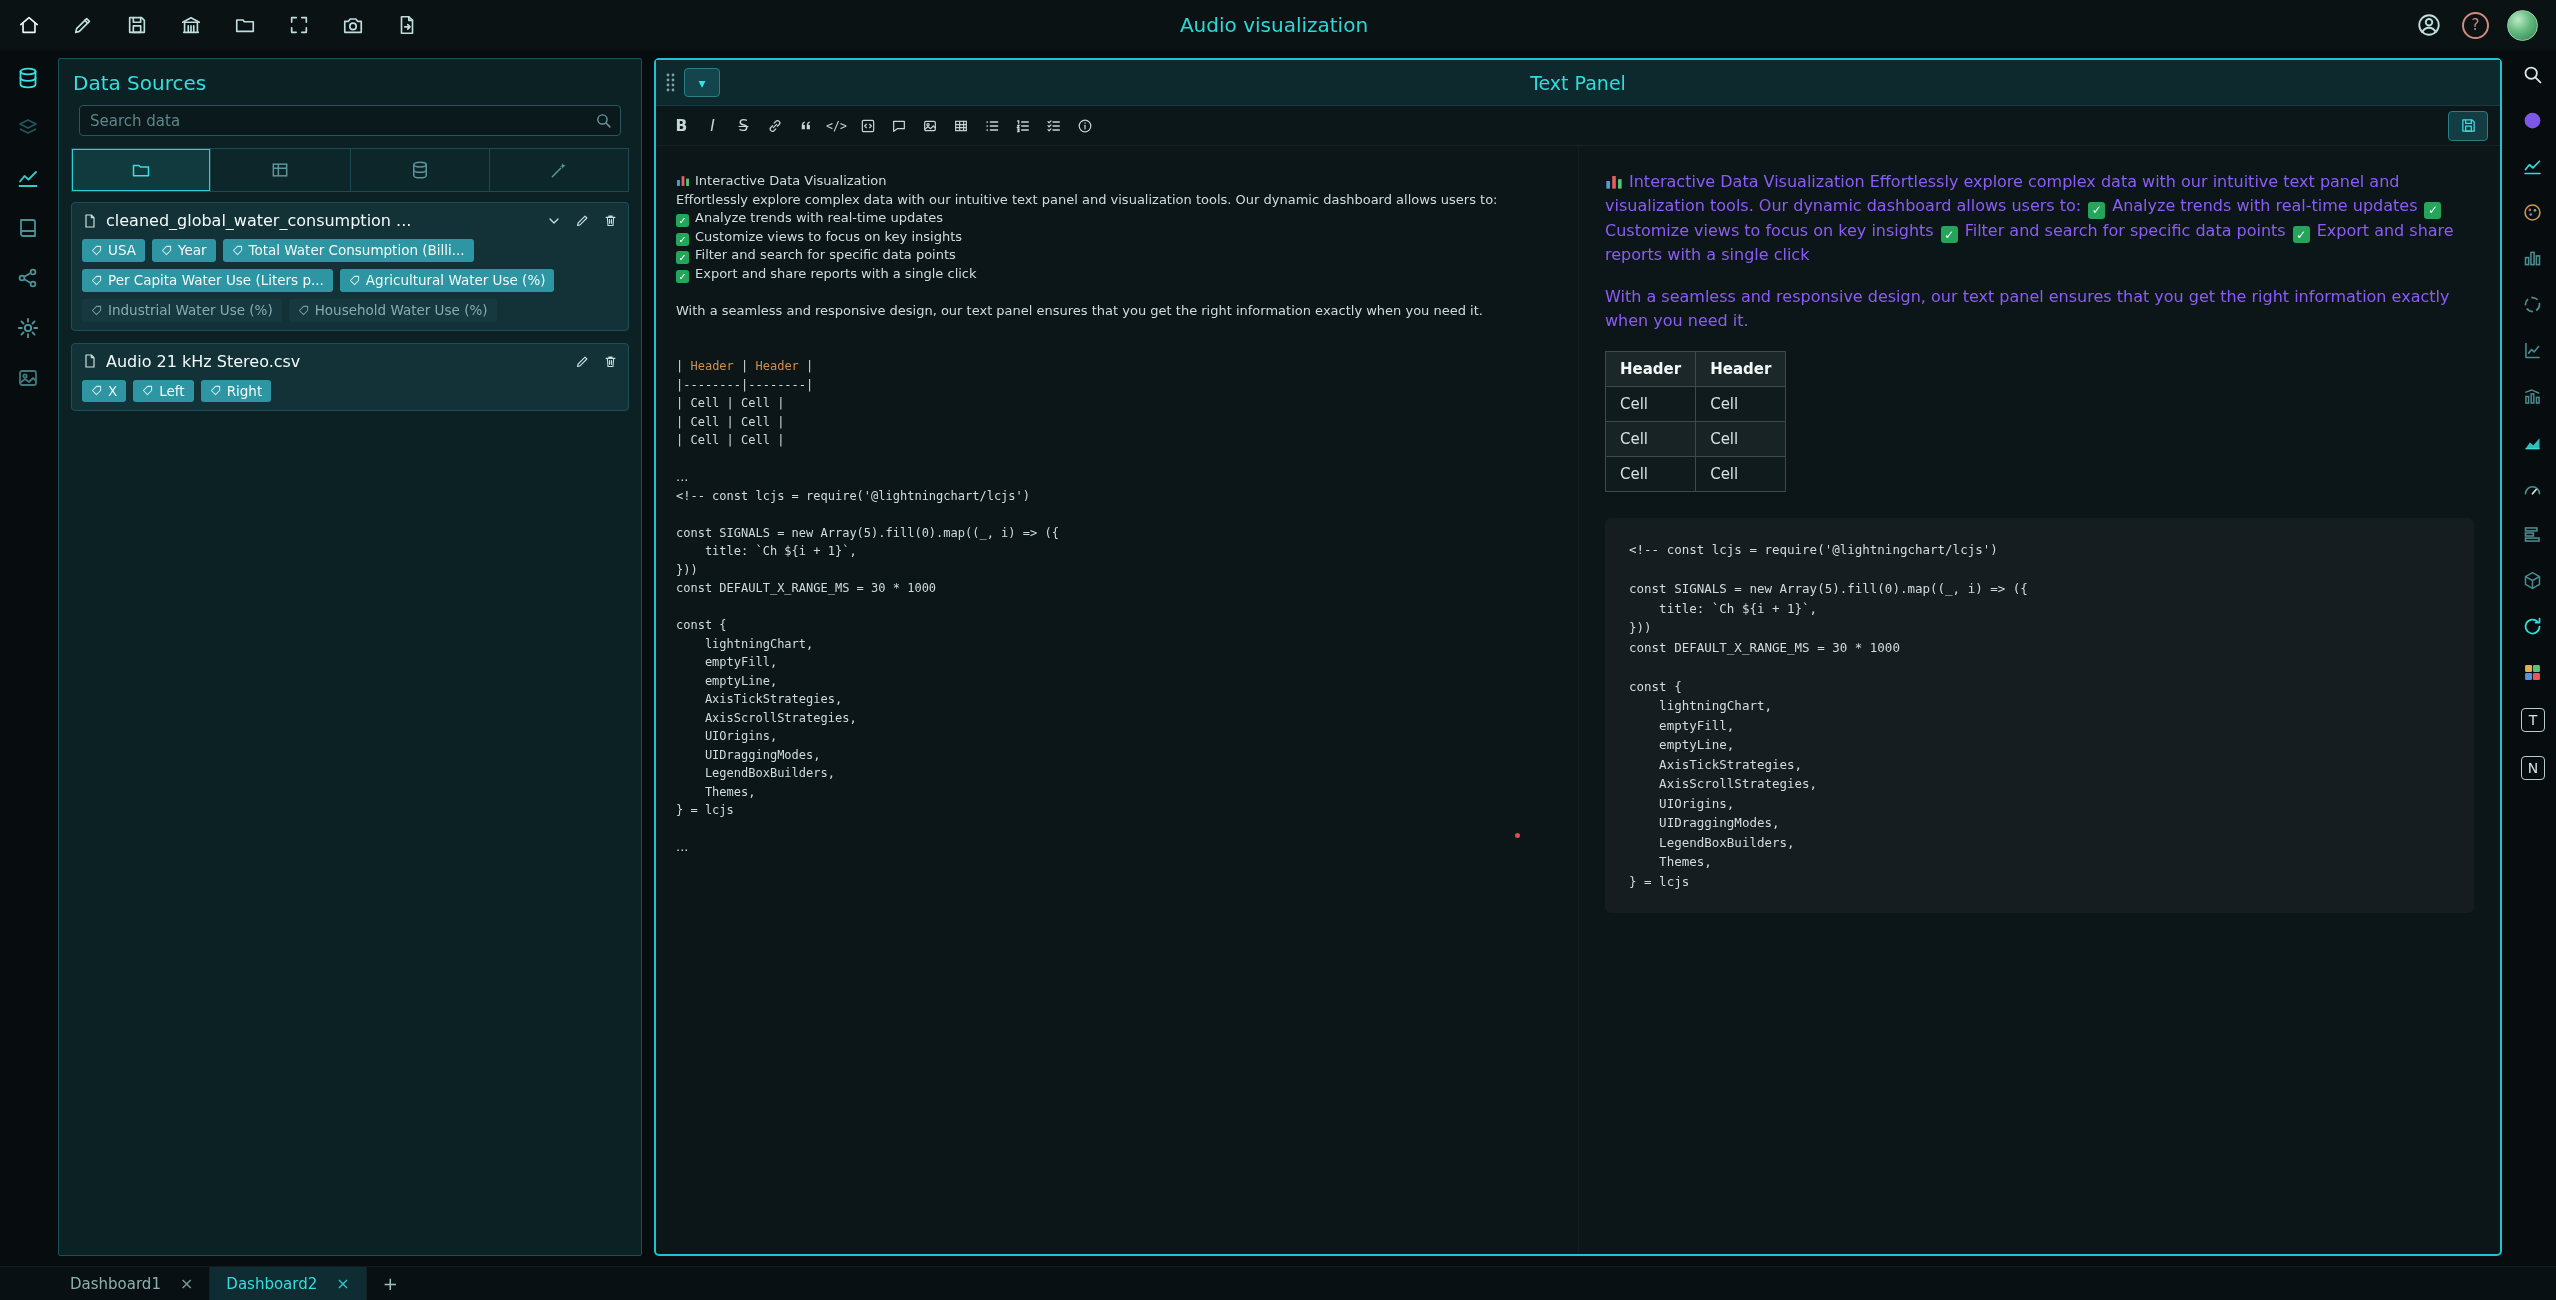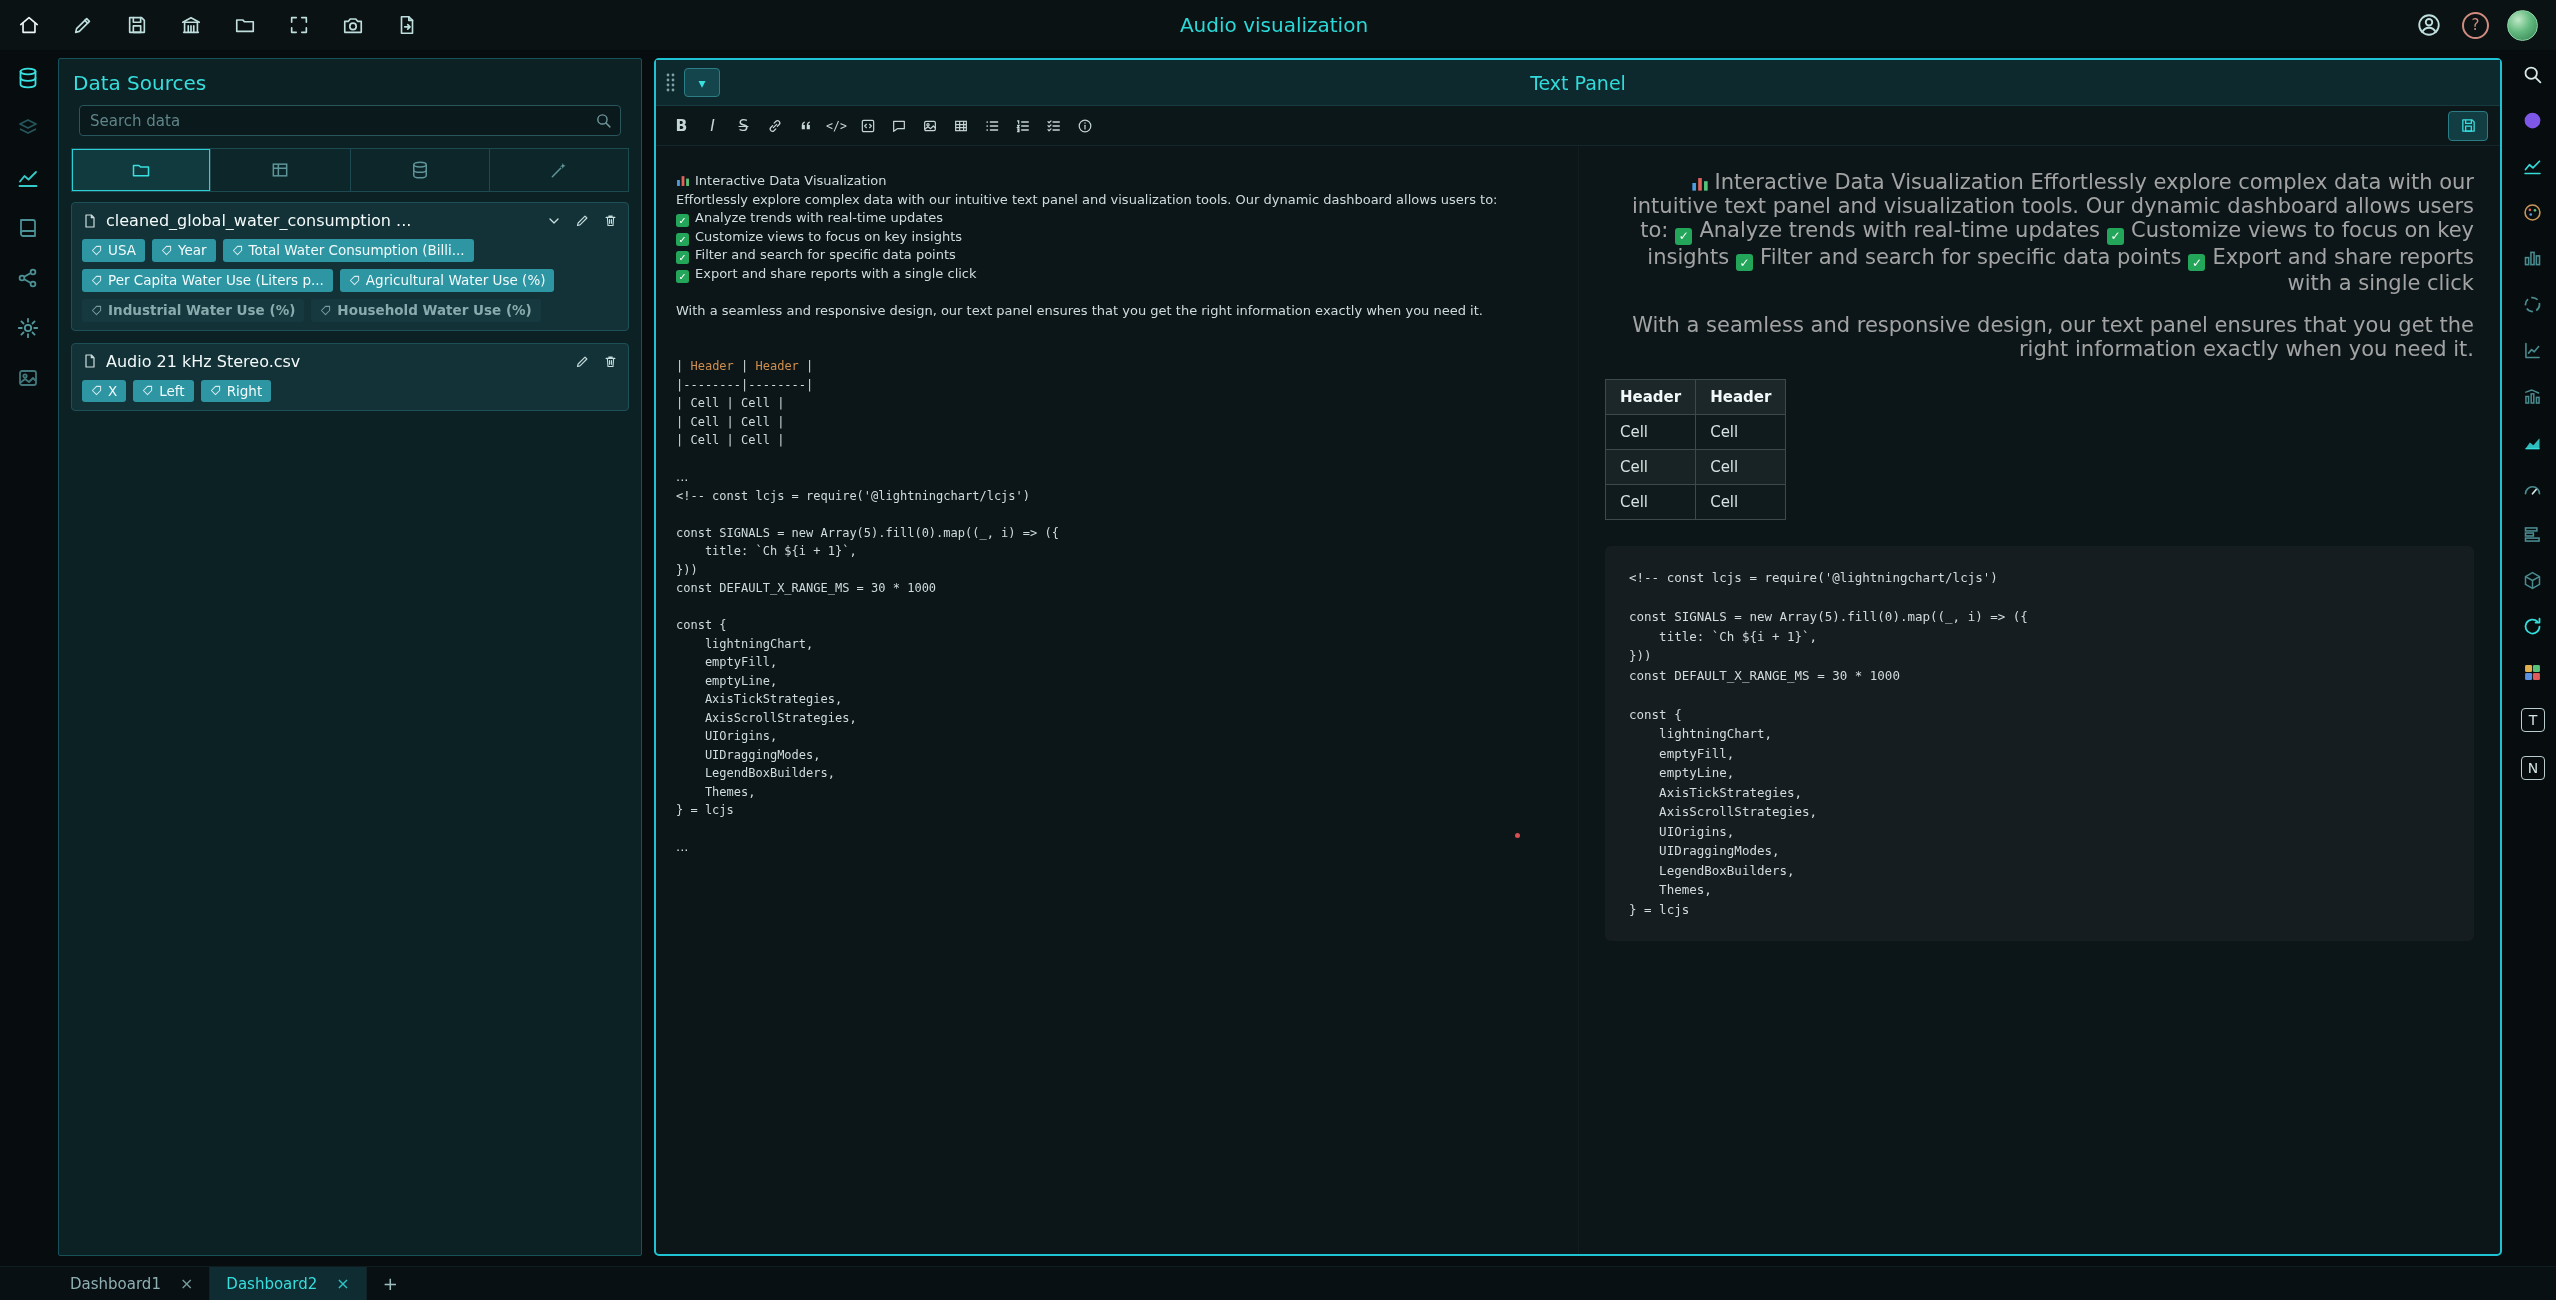--- a/index.html
+++ b/index.html
@@ -58,21 +58,21 @@
   .cards { padding:10px 12px; display:flex; flex-direction:column; gap:12px; overflow:hidden; }
   .card { background:#123237; border:1px solid #1f4f56; border-radius:4px; padding:8px 10px; }
   .card-h { display:flex; align-items:center; gap:8px; }
   .file-ic { color:#cfe0e0; flex:0 0 auto; }
   .card-name { flex:1; color:#f4fafa; font-size:16px; white-space:nowrap; overflow:hidden; }
   .card-actions { display:flex; gap:13px; align-items:center; }
   .icon-btn { color:#c6dcdd; cursor:pointer; }
   .chips { display:flex; flex-wrap:wrap; gap:7px; margin-top:9px; }
   .chip { display:inline-flex; align-items:center; gap:6px; background:#2e95a3; color:#f2fbfb;
           font-size:13.5px; padding:4px 9px; border-radius:3px; line-height:1.1; cursor:pointer; }
-  .chip.dim { background:#16393f; color:#8aabae;font-weight:bold; }
+  .chip.dim { background:#16393f; color:#8aabae; }
   .chip svg { opacity:.85; }
 
   
   .tp { flex:1; min-width:0; margin:8px 8px 10px 8px; border:2px solid #1fc2d2; border-radius:5px;
         background:#0c1618; display:flex; flex-direction:column; position:relative; }
   .tp-h { height:46px; flex:0 0 auto; background:#0d292d; border-bottom:1px solid #173a3f;
           display:flex; align-items:center; padding:0 9px; position:relative; }
   .tp-title { position:absolute; left:0; right:0; text-align:center; color:#30dbdb; font-size:19px;
               pointer-events:none; }
   .tp-grip { color:#7fa2a4; margin-right:8px; cursor:grab; }
@@ -95,21 +95,21 @@
   .src-line.mono { font-family:"DejaVu Sans Mono","Liberation Mono",monospace; font-size:12px; }
   .md-h { color:#cf8e4e; }
   .check-sm { display:inline-flex; width:13px; height:13px; background:#23a55a; border-radius:2.5px;
               margin-right:6px; vertical-align:-2px; align-items:center; justify-content:center; }
   .check-sm::after { content:"✓"; color:#fff; font-size:9.5px; line-height:1; }
   .src-chart { display:inline-block; vertical-align:-2px; margin-right:5px; }
   .cursor-dot { position:absolute; left:859px; top:687px; width:5px; height:5px; border-radius:50%;
                 background:#d94f4f; }
 
   .pv { width:50%; padding:24px 26px; border-left:1px solid #111d20; overflow:hidden; }
-  .pv-para { color:#a3a3a3; font-size:21px; line-height:24px; margin-bottom:18px;text-align:right; }
+  .pv-para { color:#8b5cf6; font-size:16px; line-height:24px; margin-bottom:18px; }
   .check { display:inline-flex; width:17px; height:17px; background:#23a55a; border-radius:3px;
            margin:0 7px; vertical-align:-3px; align-items:center; justify-content:center; }
   .check::after { content:"✓"; color:#fff; font-size:12px; line-height:1; }
   .pv-chart { display:inline-block; vertical-align:-3px; margin-right:6px; }
   .pv-table { border-collapse:collapse; margin:6px 0 26px; }
   .pv-table th,.pv-table td { border:1px solid #3d4a4c; font-size:15px; padding:8px 14px;
                               text-align:left; min-width:84px; }
   .pv-table th { color:#f2f8f8; font-weight:bold; background:#1b2729; }
   .pv-table td { color:#d8e2e2; }
   .pv-table tbody tr:nth-child(odd) { background:#101b1d; }

